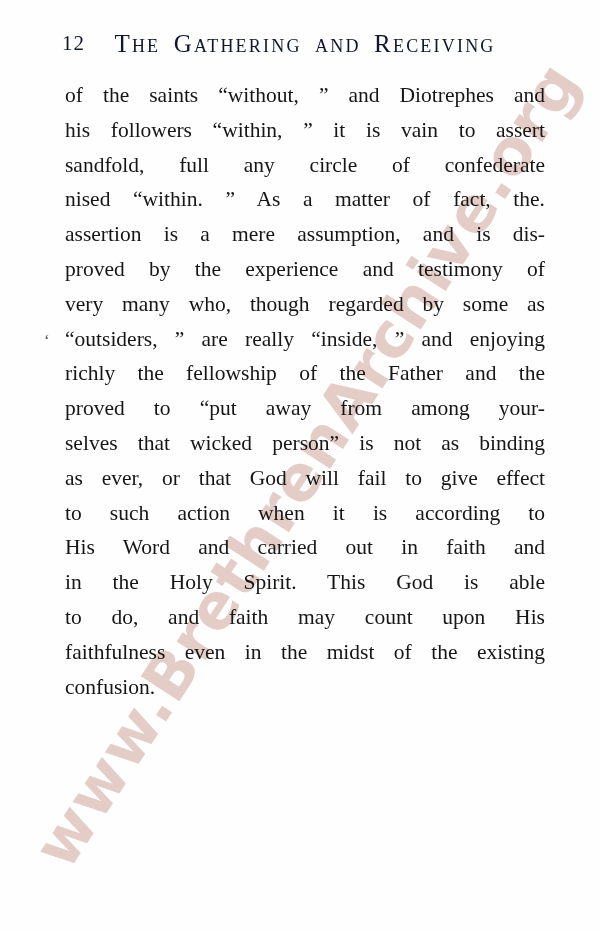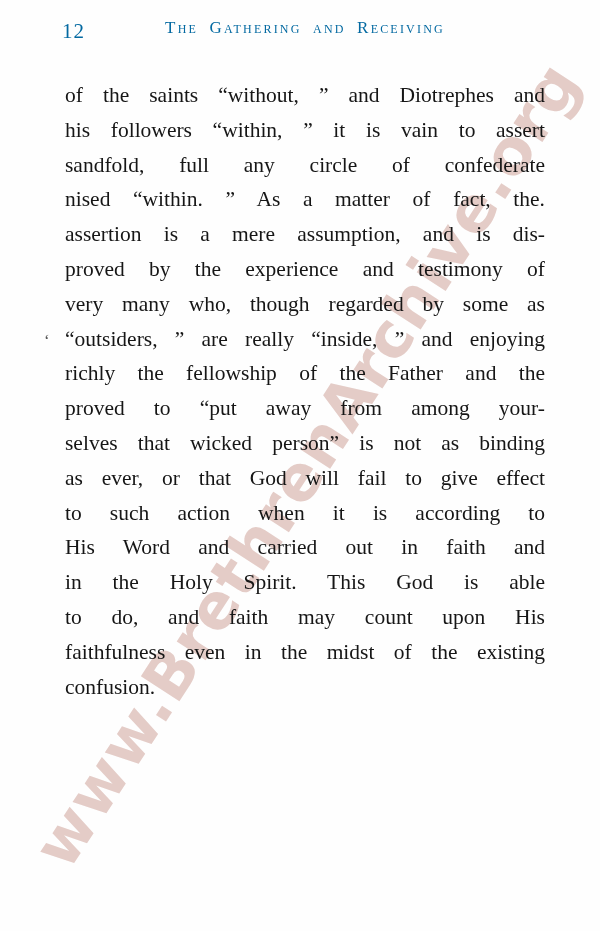--- a/index.html
+++ b/index.html
@@ -27,36 +27,36 @@
     font-size: 63px;
     letter-spacing: 1px;
     white-space: nowrap;
     opacity: 0.55;
     z-index: 1;
     user-select: none;
   }
   .header {
     position: absolute;
     left: 65px;
-    top: 18px;
+    top: 30px;
     width: 480px;
     z-index: 2;
-    color: #0369a1;
+    color: #0f172a;
   }
   .pagenum {
     position: absolute;
     left: -3px;
     top: 1px;
     font-size: 21px;
     letter-spacing: 1px;
   }
   .running-title {
     text-align: center;
     font-variant: small-caps;
-    font-size: 17px;
+    font-size: 25px;
     letter-spacing: 2.2px;
     word-spacing: 5px;
   }
   .body-text {
     position: absolute;
     left: 65px;
     top: 78px;
     width: 480px;
     z-index: 2;
     color: #161616;

